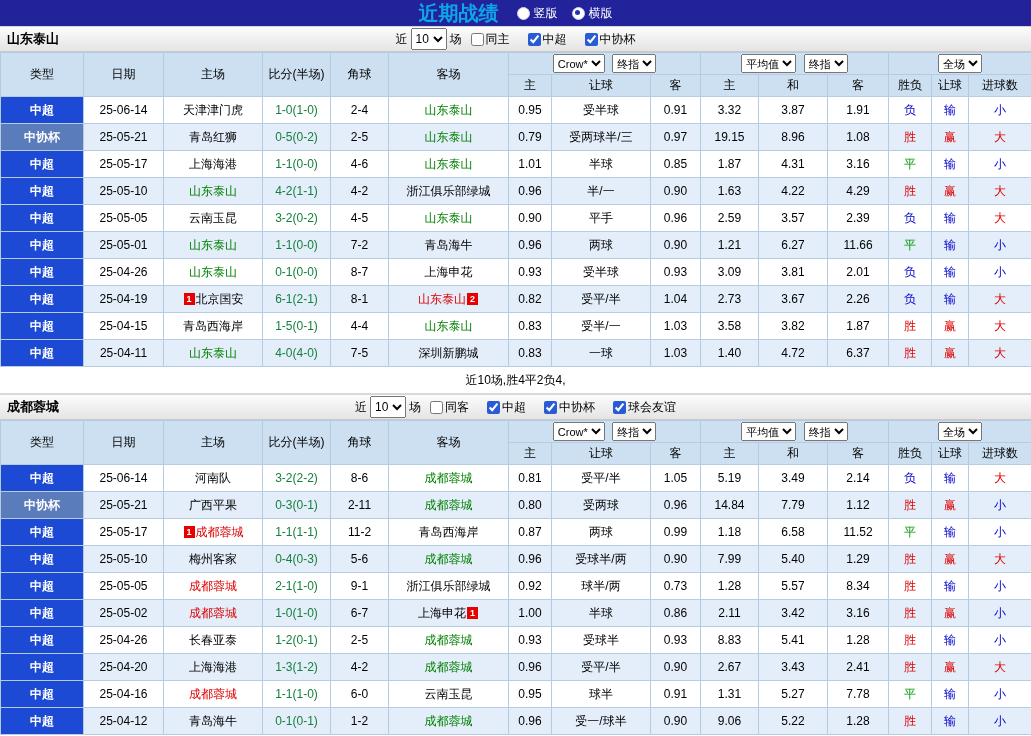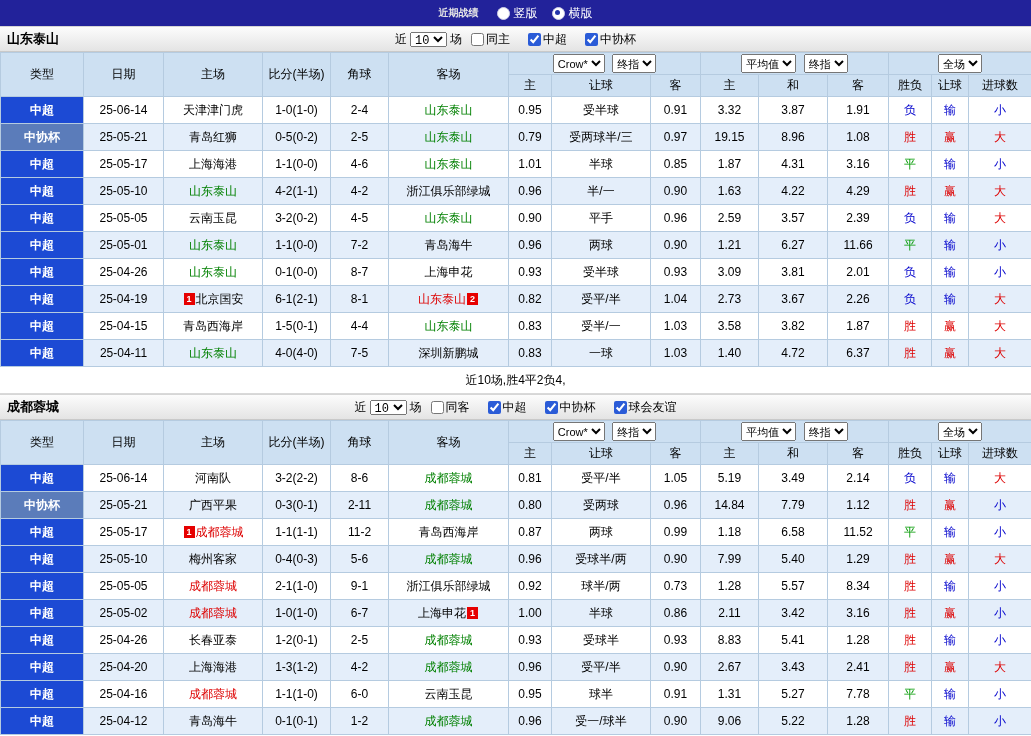--- a/index.html
+++ b/index.html
@@ -1,45 +1,45 @@
 <!DOCTYPE html>
 <html><head>
 <meta charset="utf-8">
 <style>
   html,body{margin:0;padding:0;}
   body{width:1031px;background:#fff;color:#000;font-family:"Liberation Sans","DejaVu Sans",sans-serif;font-size:12px;}
 
   
   .titlebar{height:26px;background:#22229a;display:flex;align-items:center;justify-content:center;gap:18px;}
-  .titlebar .title{color:#e5e5e5;font-weight:bold;font-size:10px;}
+  .titlebar .title{color:#0ea5e9;font-weight:bold;font-size:20px;}
   .radio-group{display:inline-flex;gap:14px;align-items:flex-end;}
   .radio{display:inline-flex;align-items:center;gap:4px;color:#fff;font-size:12px;cursor:pointer;}
   .radio-circle{width:11px;height:11px;border-radius:50%;background:#fff;border:1px solid #cfcfe8;position:relative;display:inline-block;}
   .radio-circle.selected::after{content:"";position:absolute;left:2.5px;top:2.5px;width:5px;height:5px;border-radius:50%;background:#2233aa;}
 
   
   .section-bar{height:24px;background:linear-gradient(#fcfcfc,#e4e4e4);border-top:1px solid #d6d6d6;border-bottom:1px solid #c9c9c9;display:flex;align-items:center;position:relative;}
   .team-name{position:absolute;left:7px;font-size:13px;font-weight:bold;color:#000;}
   .filters{margin:0 auto;display:flex;align-items:center;gap:3px;font-size:12px;}
-  .filters select{font-size:12px;height:15px;font-family:Liberation Mono, monospace;}
+  .filters select{font-size:12px;height:22px;}
   .checkboxes{display:inline-flex;align-items:center;gap:18px;margin-left:6px;}
   .checkboxes label{display:inline-flex;align-items:center;cursor:pointer;}
   .checkboxes input{margin:0 2px 0 0;width:13px;height:13px;accent-color:#2a5bd7;}
 
   
   table{border-collapse:collapse;table-layout:fixed;width:1031px;font-size:12px;}
   th,td{border:1px solid #b5cbe0;text-align:center;white-space:nowrap;overflow:hidden;padding:0;}
   thead th{background:#cde0f2;font-weight:normal;height:21px;}
   thead select{font-size:11px;height:19px;margin:0 2px;max-width:78px;}
   tbody td{height:26px;}
   tbody tr:nth-child(even){background:#e4eefa;}
   td.league{color:#fff;font-weight:bold;}
   td.league.super{background:#1c4ad4;}
   td.league.cup{background:#5b7cba;}
-  td.score{color:#000000;}
+  td.score{color:#15803d;}
   .t-green{color:#008000;}
   .t-red{color:#dd0000;}
   .t-black{color:#000;}
   .r-win{color:#dd0000;}
   .r-draw{color:#009900;}
   .r-lose{color:#0000cc;}
   .rc-badge{display:inline-block;background:#e60000;color:#fff;font-size:9px;line-height:12px;height:12px;min-width:9px;padding:0 1px;text-align:center;vertical-align:1px;margin:0 1px;font-weight:bold;}
 
   .summary{height:26px;display:flex;align-items:center;justify-content:center;font-size:12px;border-bottom:1px solid #d9d9d9;background:#fff;flex-direction:column;}
   .summary .red{color:#e60000;margin-left:6px;}

